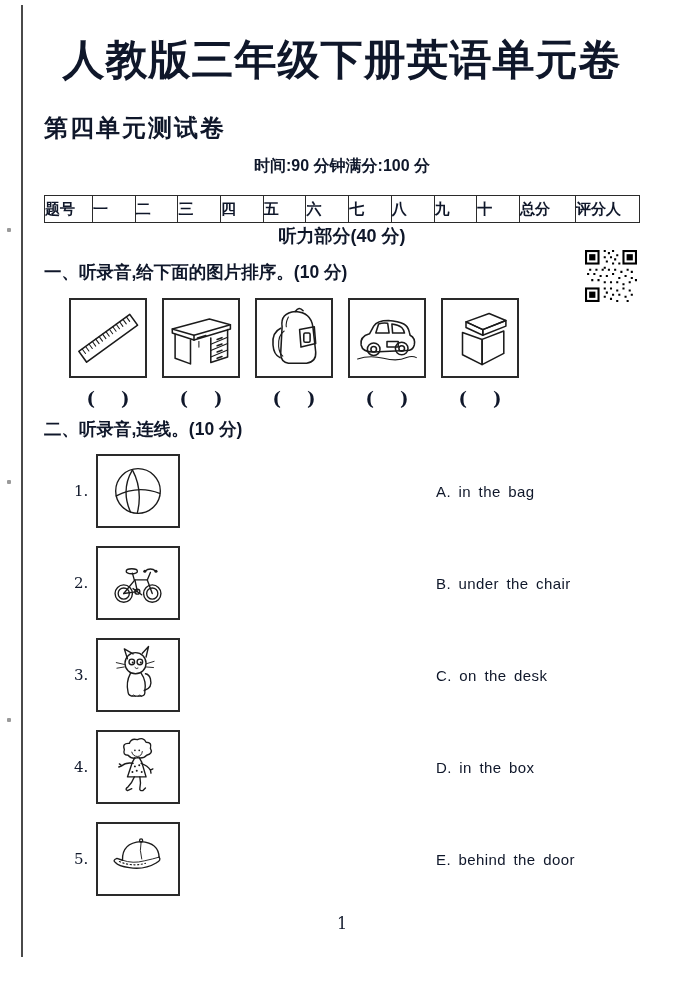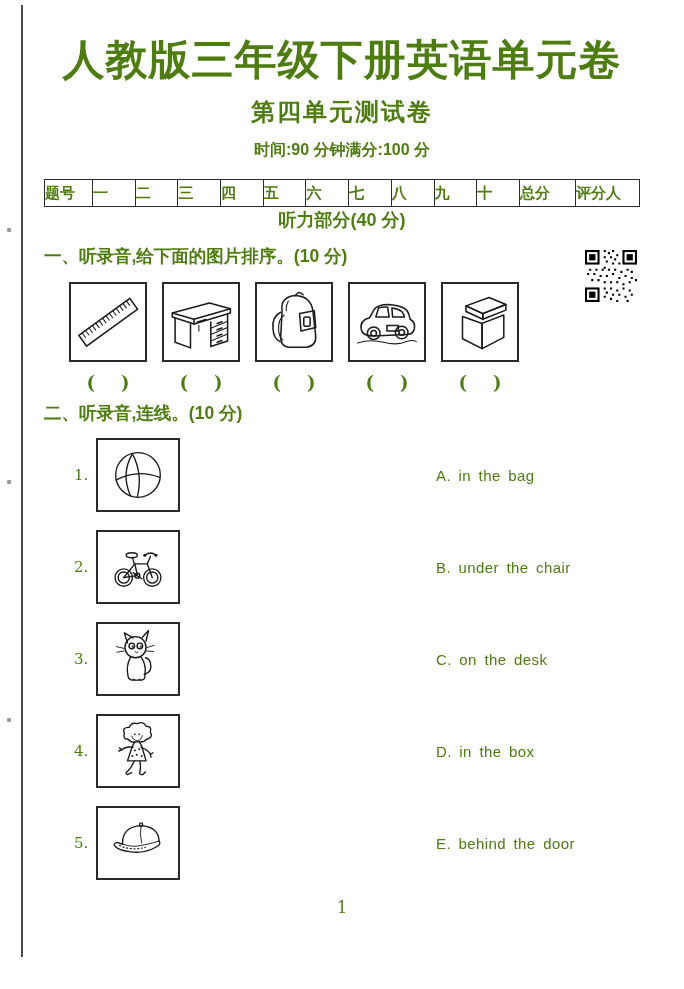--- a/index.html
+++ b/index.html
@@ -1,26 +1,26 @@
 <!DOCTYPE html>
 <html><head>
 <meta charset="utf-8">
 <style>
   html,body { margin:0; padding:0; background:#e8e8e8; }
   .page {
     position:relative; width:684px; height:989px; margin:0 auto;
-    background:#ffffff; overflow:hidden; color:#4d7c0f;
+    background:#ffffff; overflow:hidden; color:#0f172a;
     font-family:"Liberation Sans", sans-serif;
   }
   .edge-line { position:absolute; left:21px; top:5px; width:2px; height:952px; background:#4a4a4a; }
   .scan-dot  { position:absolute; left:7px; width:4px; height:4px; background:#9a9a9a; border-radius:1px; }
   .content { padding:0 44px; }
 
   .title    { margin:36px 0 0; text-align:center; font-size:42px; font-weight:900; letter-spacing:1px; line-height:1.15; }
-  .subtitle { margin:12px 0 0; text-align:center; font-size:24px; font-weight:800; letter-spacing:2px; }
+  .subtitle { margin:28px 0 0; text-align:left; font-size:24px; font-weight:800; letter-spacing:2px; }
   .info     { margin:12px 0 0; display:flex; justify-content:center; font-size:16px; font-weight:800; }
 
   table.score { margin-top:18px; width:100%; border-collapse:collapse; table-layout:fixed; }
   table.score td {
     border:1.5px solid #2b2b2b; height:26px; text-align:left;
     font-size:15px; font-weight:600; padding:0;
   }
 
   .part-heading { margin:1px 0 0; text-align:center; font-size:18px; font-weight:800; }
   .qr { position:absolute; left:585px; top:250px; width:52px; height:52px; }

